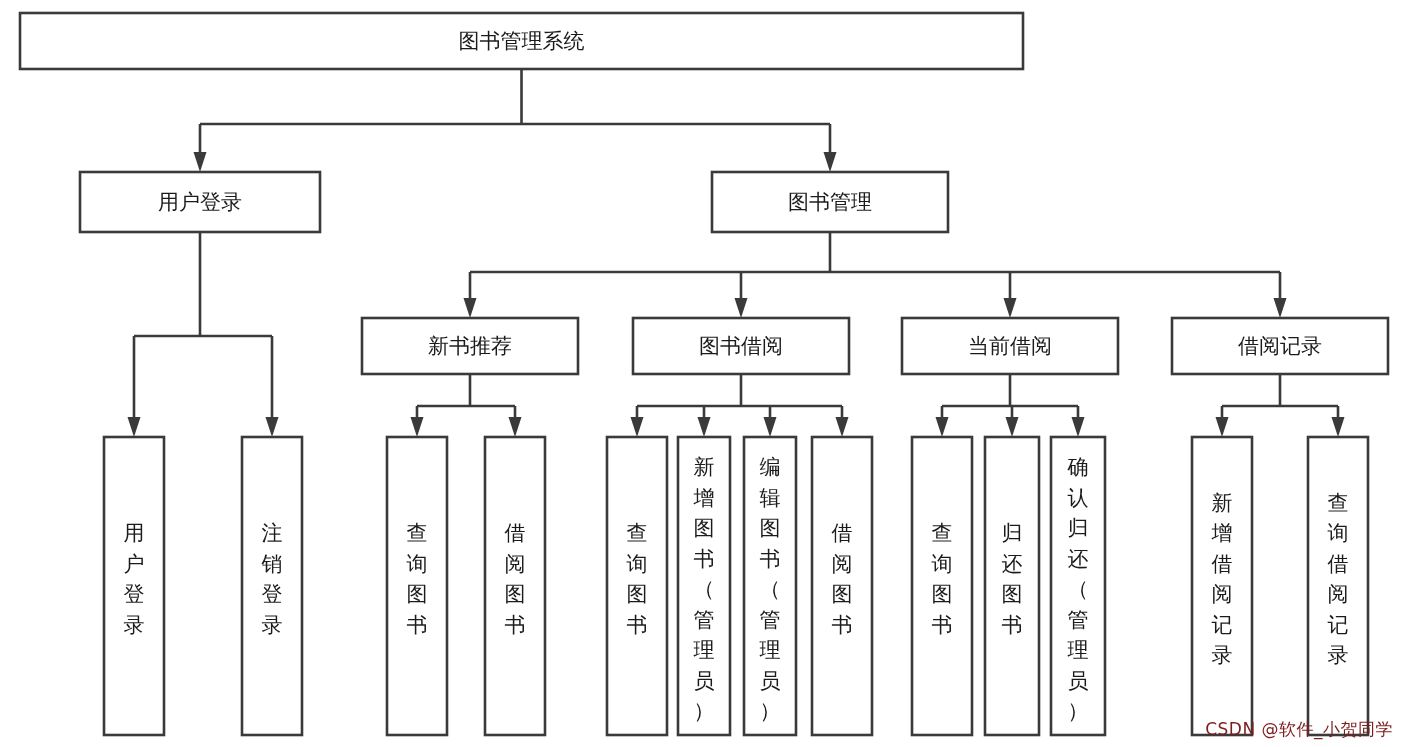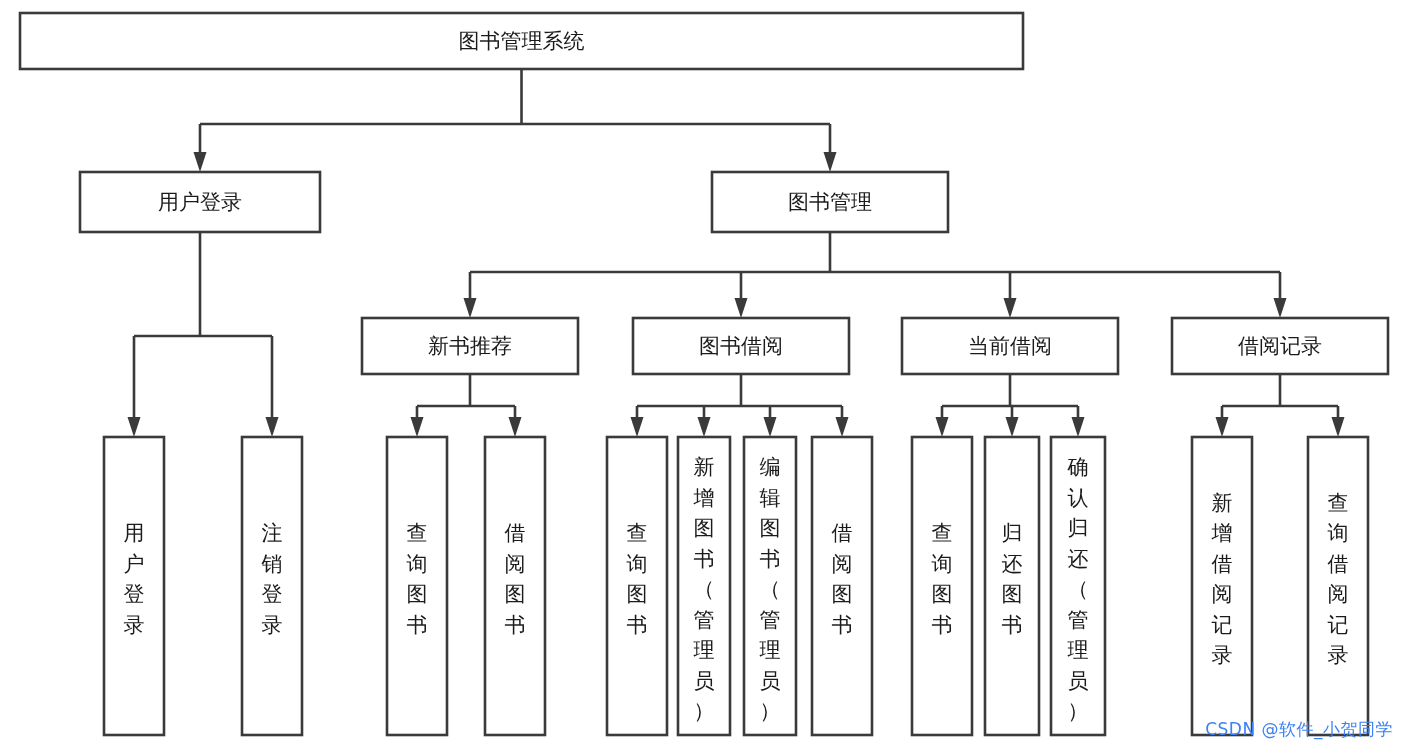--- a/index.html
+++ b/index.html
@@ -60,21 +60,21 @@
   .arrow-head {
     fill: #3a3a3a;
     stroke: none;
   }
   .watermark {
     position: absolute;
     right: 12px;
     bottom: 6px;
     font-family: "DejaVu Sans", "Liberation Sans", sans-serif;
     font-size: 17px;
-    color: #3b82f6;
+    color: #7f1d1d;
     white-space: nowrap;
     letter-spacing: 0.5px;
     pointer-events: none;
   }
 </style>
 </head>
 <body>
 
 <div id="diagram-root">
   <svg class="diagram" id="diagram-svg" viewBox="0 0 1405 747" xmlns="http://www.w3.org/2000/svg">

